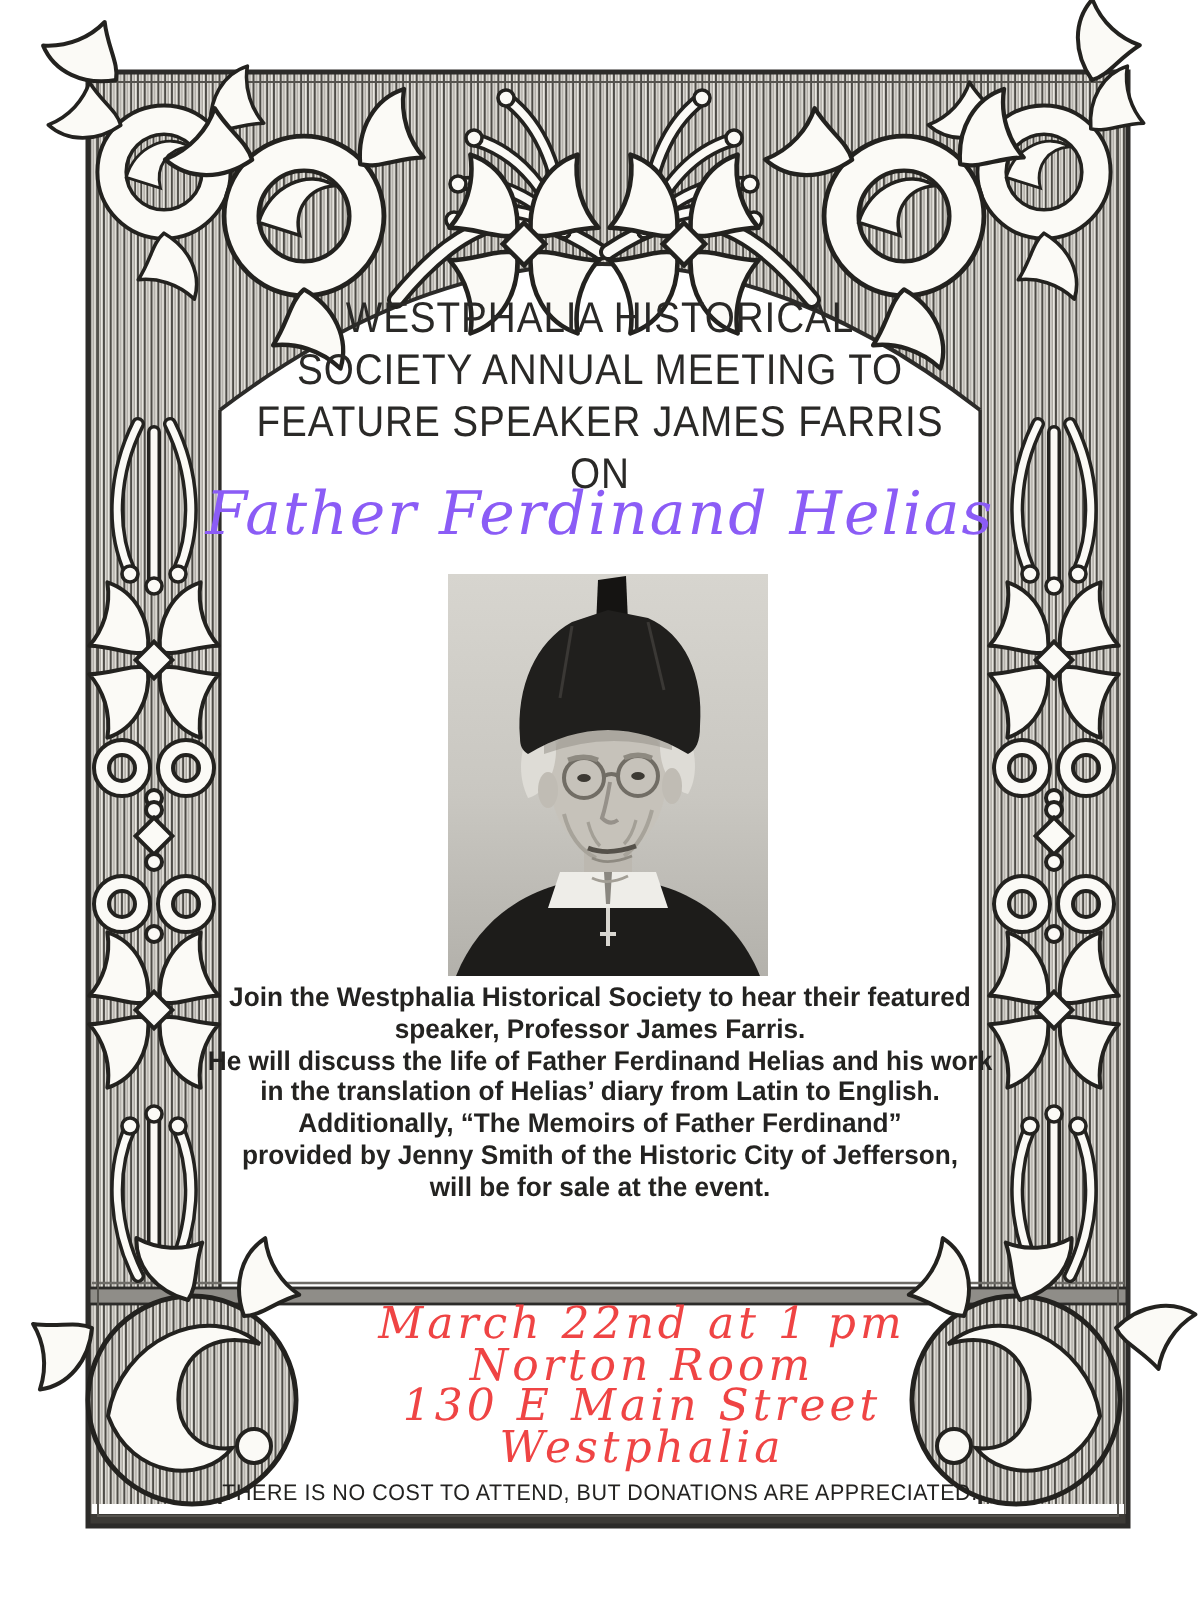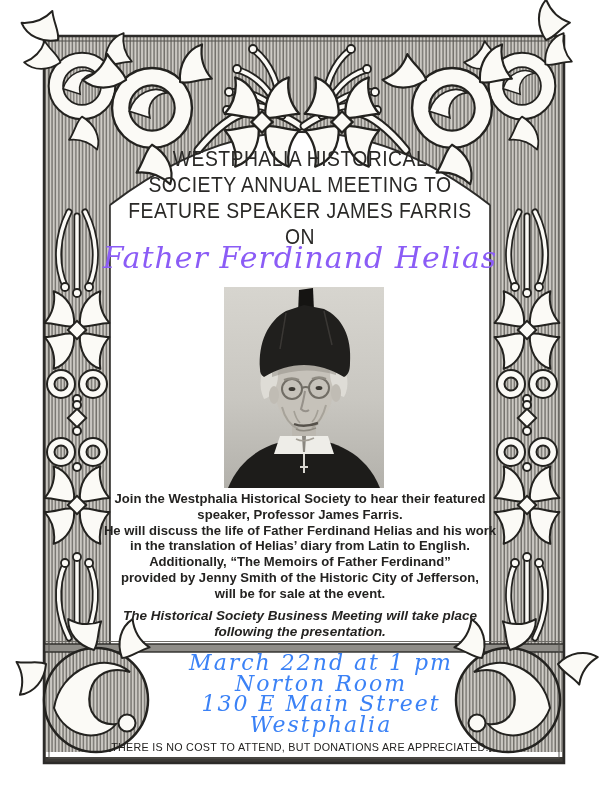--- a/index.html
+++ b/index.html
@@ -10,21 +10,21 @@
   .txt{position:absolute;text-align:center;white-space:pre-line;color:#242321;}
   .title{left:100px;top:146px;width:400px;font-size:21.5px;line-height:26px;
          letter-spacing:.5px;color:#2a2927;transform:scaleX(.9);transform-origin:center top;}
   .script-title{left:60px;top:240px;width:480px;font-family:"DejaVu Serif",serif;
          font-style:italic;font-size:30px;color:#8b5cf6;letter-spacing:1px;}
   .body-text{left:95px;top:491px;width:410px;font-weight:700;font-size:13.5px;
          line-height:15.8px;transform:scaleX(.97);transform-origin:center top;}
   .note{left:95px;top:608px;width:410px;font-style:italic;font-weight:700;
          font-size:13.5px;line-height:16px;}
   .event{left:100px;top:653px;width:442px;font-family:"DejaVu Serif",serif;font-style:italic;
-         font-size:22px;line-height:20.5px;color:#3b82f6;letter-spacing:2px;}
+         font-size:22px;line-height:20.5px;color:#ef4444;letter-spacing:2px;}
   .footer{left:70px;top:741px;width:460px;font-size:11.3px;letter-spacing:.3px;
          color:#232220;transform:scaleX(.95);transform-origin:center top;}
 </style>
 </head>
 <body>
 
 <div class="page">
 
   <svg class="frame" width="600" height="800" viewBox="0 0 600 800">
     <defs>
@@ -237,20 +237,18 @@
 FEATURE SPEAKER JAMES FARRIS
 ON</div>
   <div class="txt script-title">Father Ferdinand Helias</div>
   <div class="txt body-text">Join the Westphalia Historical Society to hear their featured
 speaker, Professor James Farris.
 He will discuss the life of Father Ferdinand Helias and his work
 in the translation of Helias’ diary from Latin to English.
 Additionally, “The Memoirs of Father Ferdinand”
 provided by Jenny Smith of the Historic City of Jefferson,
 will be for sale at the event.</div>
-  <div class="txt note">The Historical Society Business Meeting will take place
-following the presentation.</div>
   <div class="txt event">March 22nd at 1 pm
 Norton Room
 130 E Main Street
 Westphalia</div>
   <div class="txt footer">THERE IS NO COST TO ATTEND, BUT DONATIONS ARE APPRECIATED.</div>
 </div>
 
 </body></html>

